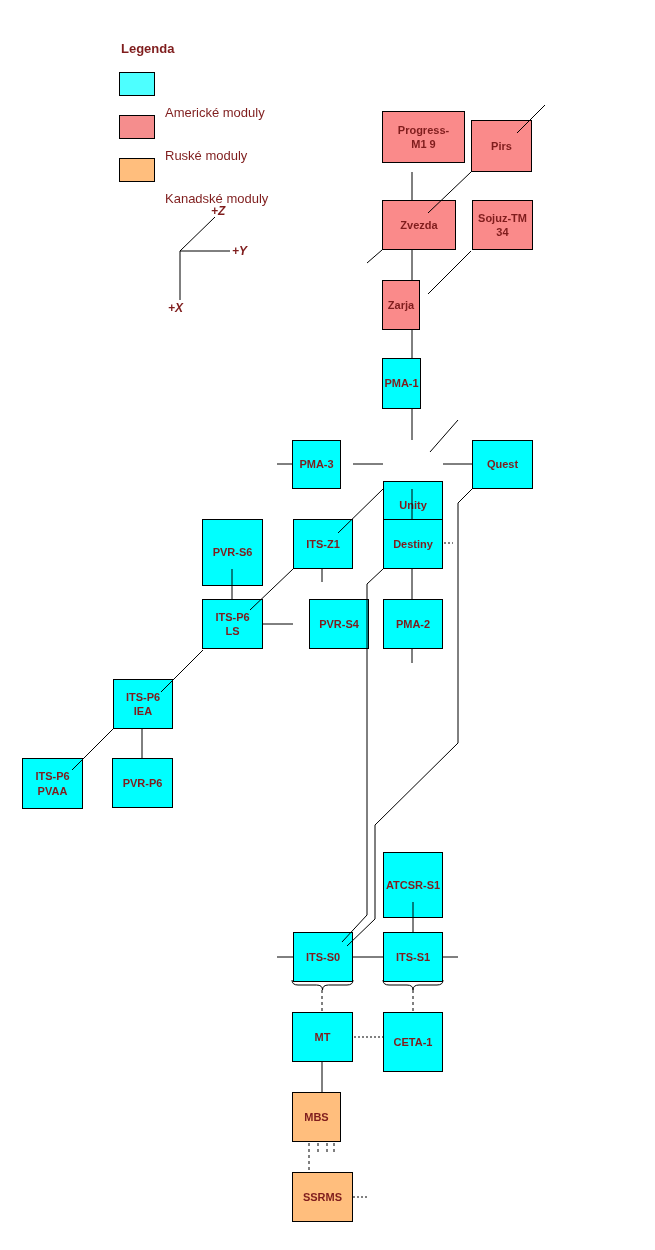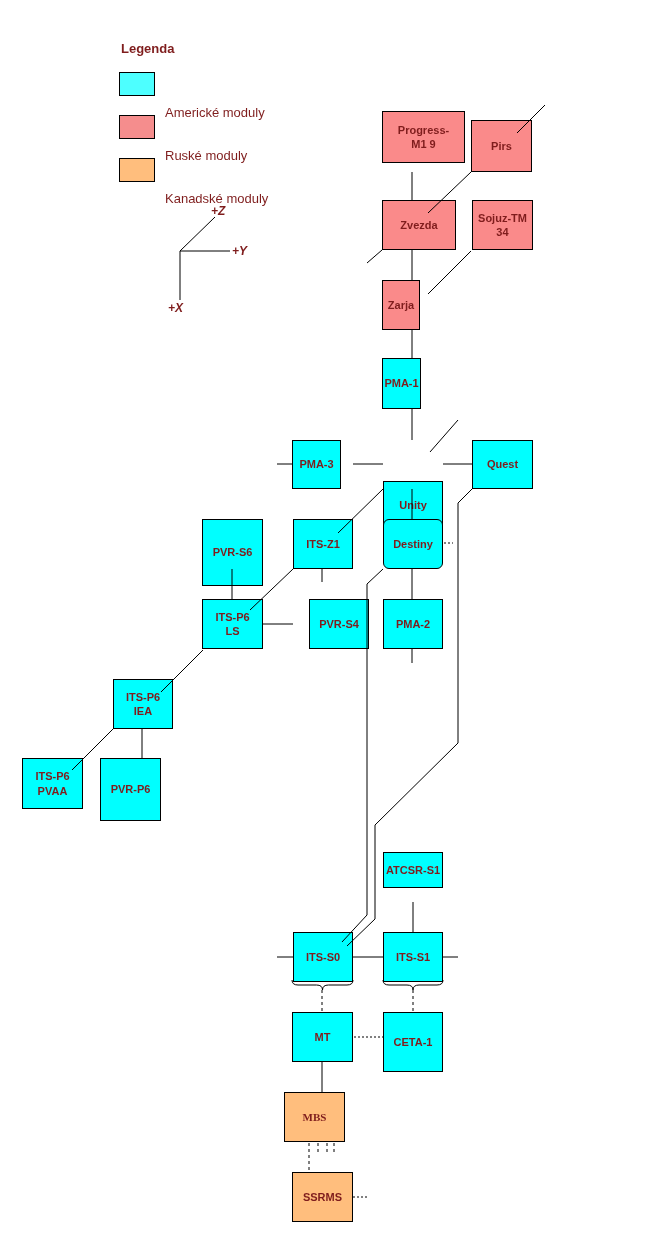--- a/index.html
+++ b/index.html
@@ -54,36 +54,36 @@
       <div class="node" style="left: 382px; top: 200px; width: 74px; height: 50px; background: rgb(250, 138, 138);">Zvezda</div>
       <div class="node" style="left: 472px; top: 200px; width: 61px; height: 50px; background: rgb(250, 138, 138);">Sojuz-TM
 34</div>
       <div class="node" style="left: 382px; top: 280px; width: 38px; height: 50px; background: rgb(250, 138, 138);">Zarja</div>
       <div class="node" style="left: 382px; top: 358px; width: 39px; height: 51px; background: rgb(0, 255, 255);">PMA-1</div>
       <div class="node" style="left: 292px; top: 440px; width: 49px; height: 49px; background: rgb(0, 255, 255);">PMA-3</div>
       <div class="node" style="left: 383px; top: 440px; width: 60px; height: 49px; background: rgb(0, 255, 255); margin-top: 41px;">Unity</div>
       <div class="node" style="left: 472px; top: 440px; width: 61px; height: 49px; background: rgb(0, 255, 255);">Quest</div>
       <div class="node" style="left: 202px; top: 519px; width: 61px; height: 67px; background: rgb(0, 255, 255);">PVR-S6</div>
       <div class="node" style="left: 293px; top: 519px; width: 60px; height: 50px; background: rgb(0, 255, 255);">ITS-Z1</div>
-      <div class="node" style="left: 383px; top: 519px; width: 60px; height: 50px; background: rgb(0, 255, 255); border-radius: 6px;">Destiny</div>
+      <div class="node" style="left: 383px; top: 519px; width: 60px; height: 50px; background: rgb(0, 255, 255);">Destiny</div>
       <div class="node" style="left: 202px; top: 599px; width: 61px; height: 50px; background: rgb(0, 255, 255);">ITS-P6
 LS</div>
       <div class="node" style="left: 293px; top: 599px; width: 60px; height: 50px; background: rgb(0, 255, 255); margin-left: 16px;">PVR-S4</div>
       <div class="node" style="left: 383px; top: 599px; width: 60px; height: 50px; background: rgb(0, 255, 255);">PMA-2</div>
       <div class="node" style="left: 113px; top: 679px; width: 60px; height: 50px; background: rgb(0, 255, 255);">ITS-P6
 IEA</div>
       <div class="node" style="left: 22px; top: 758px; width: 61px; height: 51px; background: rgb(0, 255, 255);">ITS-P6
 PVAA</div>
-      <div class="node" style="left: 100px; top: 758px; width: 61px; height: 63px; background: rgb(0, 255, 255);">PVR-P6</div>
-      <div class="node" style="left: 383px; top: 852px; width: 60px; height: 36px; background: rgb(0, 255, 255);">ATCSR-S1</div>
+      <div class="node" style="left: 112px; top: 758px; width: 61px; height: 50px; background: rgb(0, 255, 255);">PVR-P6</div>
+      <div class="node" style="left: 383px; top: 852px; width: 60px; height: 66px; background: rgb(0, 255, 255);">ATCSR-S1</div>
       <div class="node" style="left: 293px; top: 932px; width: 60px; height: 50px; background: rgb(0, 255, 255);">ITS-S0</div>
       <div class="node" style="left: 383px; top: 932px; width: 60px; height: 50px; background: rgb(0, 255, 255);">ITS-S1</div>
       <div class="node" style="left: 292px; top: 1012px; width: 61px; height: 50px; background: rgb(0, 255, 255);">MT</div>
       <div class="node" style="left: 383px; top: 1012px; width: 60px; height: 60px; background: rgb(0, 255, 255);">CETA-1</div>
-      <div class="node" style="left: 284px; top: 1092px; width: 61px; height: 50px; background: rgb(255, 190, 125); font-family: Liberation Serif, serif;">MBS</div>
+      <div class="node" style="left: 292px; top: 1092px; width: 49px; height: 50px; background: rgb(255, 190, 125);">MBS</div>
       <div class="node" style="left: 292px; top: 1172px; width: 61px; height: 50px; background: rgb(255, 190, 125);">SSRMS</div>
     </div>
 
   <svg id="connectors" class="connectors" width="655" height="1250" viewBox="0 0 655 1250">
       <polyline points="180,251 215,217" fill="none" stroke="#000000" stroke-width="1"></polyline>
       <polyline points="180,251 230,251" fill="none" stroke="#000000" stroke-width="1"></polyline>
       <polyline points="180,251 180,300" fill="none" stroke="#000000" stroke-width="1"></polyline>
       <polyline points="412,172 412,200" fill="none" stroke="#000000" stroke-width="1"></polyline>
       <polyline points="412,250 412,280" fill="none" stroke="#000000" stroke-width="1"></polyline>
       <polyline points="412,330 412,358" fill="none" stroke="#000000" stroke-width="1"></polyline>

